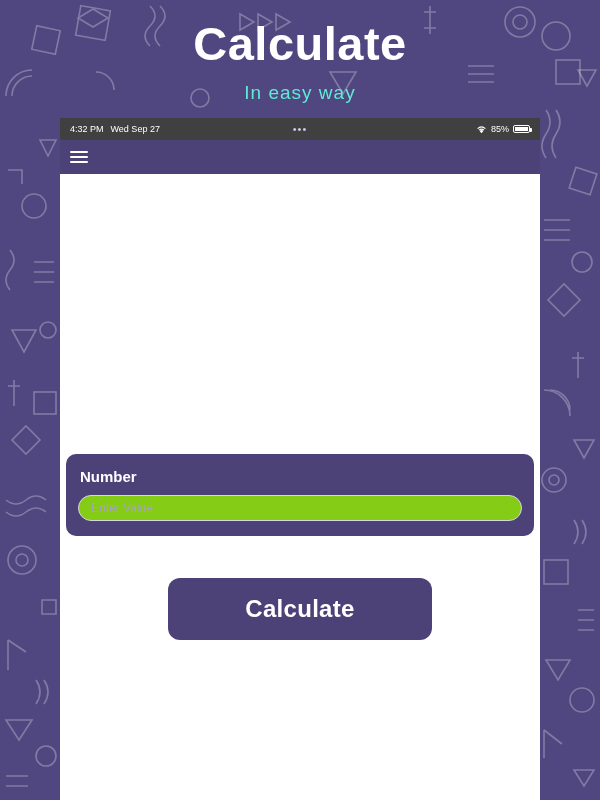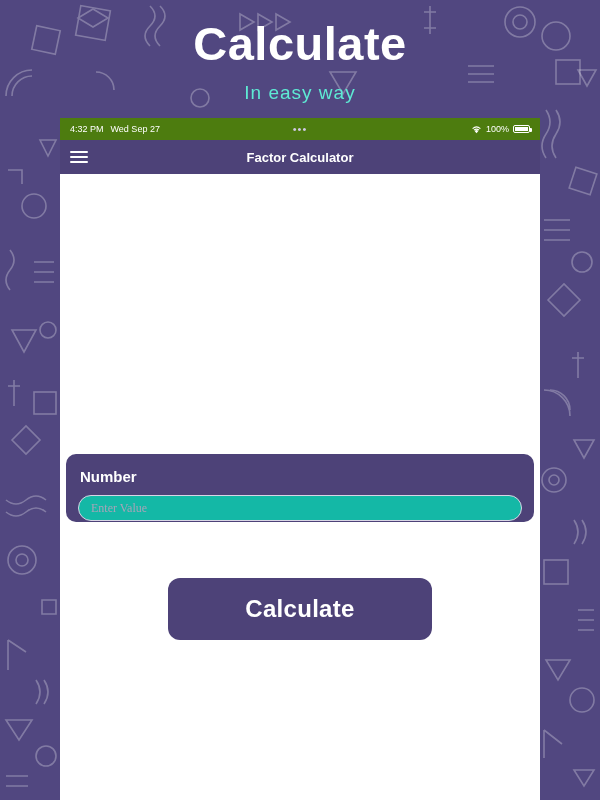--- a/index.html
+++ b/index.html
@@ -72,21 +72,21 @@
     top: 118px;
     width: 480px;
     height: 682px;
     background: #ffffff;
     overflow: hidden;
   }
 
   .status-bar {
     position: relative;
     height: 22px;
-    background: #4d7c0f;
+    background: #404040;
     color: #ffffff;
     font-size: 9px;
     display: flex;
     align-items: center;
     padding: 0 10px;
     box-sizing: border-box;
   }
   .status-left {
     display: flex;
     align-items: center;
@@ -174,40 +174,40 @@
     background: #ffffff;
   }
 
   .input-card {
     position: absolute;
     left: 6px;
     right: 6px;
     top: 280px;
     background: #4d4278;
     border-radius: 10px;
-    padding: 14px 12px 1px 12px;
+    padding: 14px 12px 15px 12px;
     box-sizing: border-box;
   }
   .input-card-label {
     color: #ffffff;
     font-size: 15px;
     font-weight: bold;
     margin: 0 0 10px 2px;
   }
   .value-input {
     display: block;
     width: 100%;
     box-sizing: border-box;
     height: 26px;
     border-radius: 13px;
     border: 1px solid #d8d5e5;
-    background: #14b8a6;
+    background: #84cc16;
     padding: 0 12px;
     font-size: 12px;
-    font-family: Liberation Serif, serif;
+    font-family: Liberation Sans, sans-serif;
     color: #333333;
     outline: none;
   }
   .value-input::placeholder { color: #a8a4b8; }
 
   .calc-button {
     position: absolute;
     left: 108px;
     top: 404px;
     width: 264px;
@@ -322,34 +322,33 @@
       </div>
       <div class="status-dots">•••</div>
       <div class="status-right">
         <span class="wifi-icon">
           <svg width="11" height="9" viewBox="0 0 11 9" xmlns="http://www.w3.org/2000/svg">
             <path d="M5.5 8.2 L3.6 5.9 a3 3 0 0 1 3.8 0 Z" fill="#ffffff"></path>
             <path d="M1.6 3.6 a6 6 0 0 1 7.8 0" stroke="#ffffff" stroke-width="1.1" fill="none"></path>
             <path d="M3 5.1 a4 4 0 0 1 5 0" stroke="#ffffff" stroke-width="1.1" fill="none"></path>
           </svg>
         </span>
-        <span>100%</span>
+        <span>85%</span>
         <span class="battery">
             <i></i>
           </span>
       </div>
     </div>
 
     <div class="app-bar">
       <div class="hamburger">
         <span></span>
           <span></span>
           <span></span>
       </div>
-      <div class="app-bar-title">Factor Calculator</div>
     </div>
 
     <div class="app-body">
 
       <div class="input-card">
         <div class="input-card-label">Number</div>
         <input class="value-input" type="text" placeholder="Enter Value" style="">
       </div>
 
       <button class="calc-button">Calculate</button>

